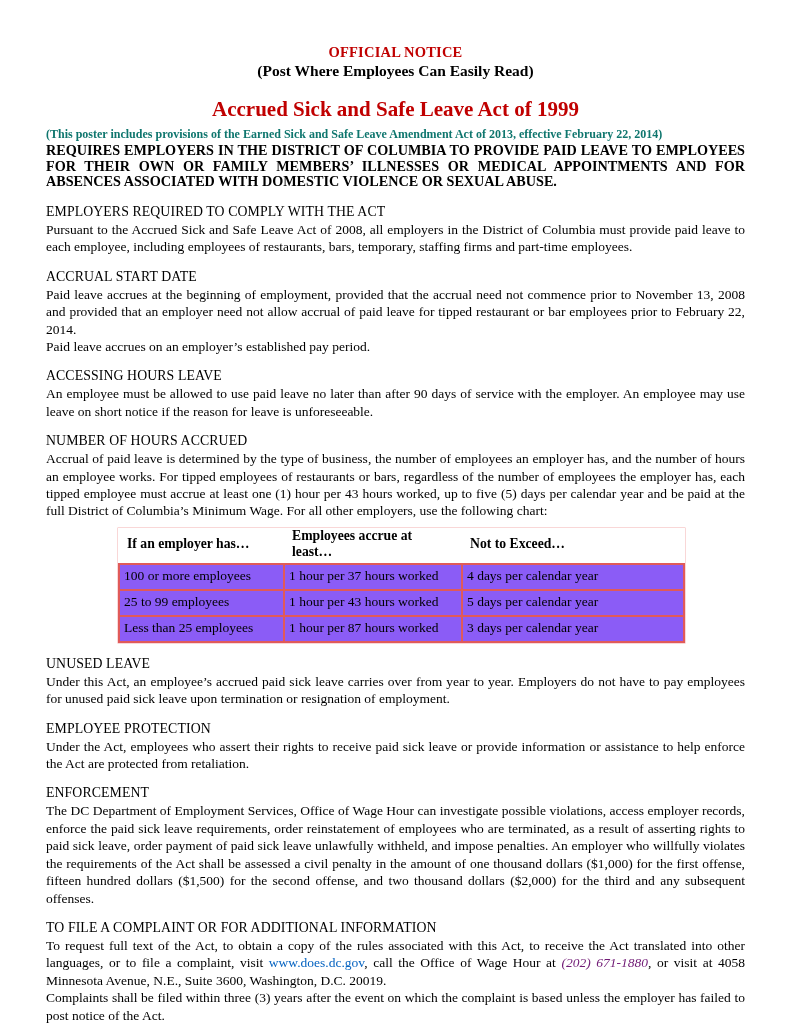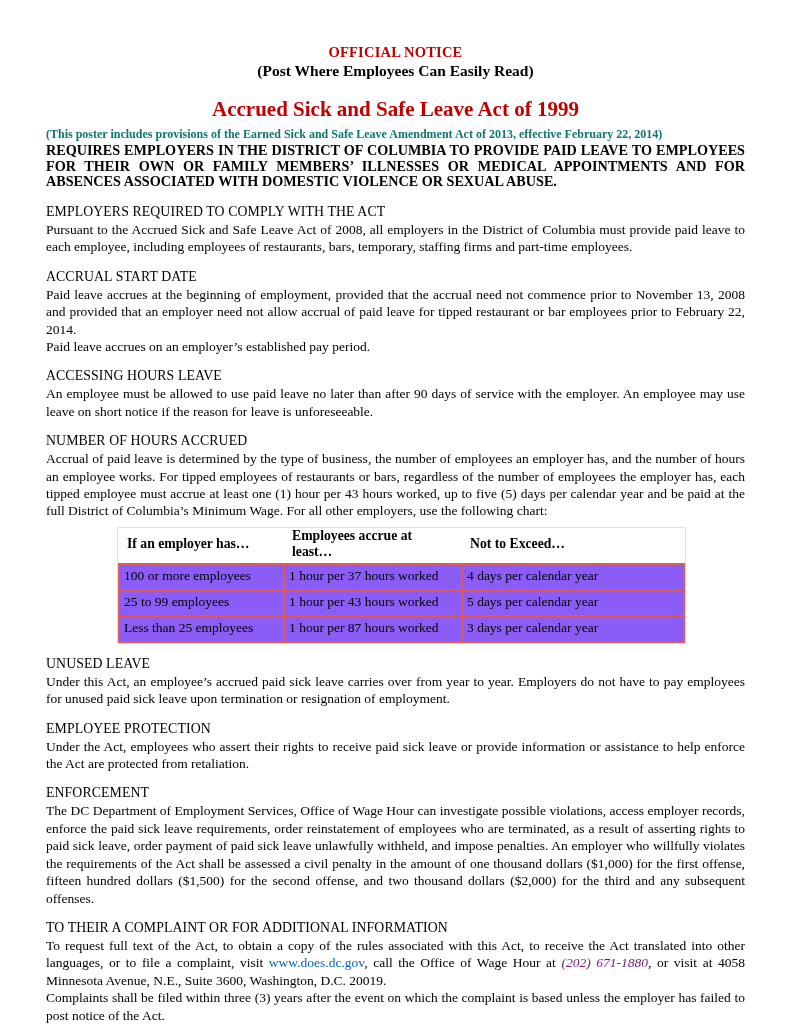--- a/index.html
+++ b/index.html
@@ -165,18 +165,18 @@
 
   <h2 class="section-heading after-table">UNUSED LEAVE</h2>
   <p class="body-text justify">Under this Act, an employee’s accrued paid sick leave carries over from year to year. Employers do not have to pay employees for unused paid sick leave upon termination or resignation of employment.</p>
 
   <h2 class="section-heading">EMPLOYEE PROTECTION</h2>
   <p class="body-text justify">Under the Act, employees who assert their rights to receive paid sick leave or provide information or assistance to help enforce the Act are protected from retaliation.</p>
 
   <h2 class="section-heading">ENFORCEMENT</h2>
   <p class="body-text justify">The DC Department of Employment Services, Office of Wage Hour can investigate possible violations, access employer records, enforce the paid sick leave requirements, order reinstatement of employees who are terminated, as a result of asserting rights to paid sick leave, order payment of paid sick leave unlawfully withheld, and impose penalties. An employer who willfully violates the requirements of the Act shall be assessed a civil penalty in the amount of one thousand dollars ($1,000) for the first offense, fifteen hundred dollars ($1,500) for the second offense, and two thousand dollars ($2,000) for the third and any subsequent offenses.</p>
 
-  <h2 class="section-heading">TO THEIR A COMPLAINT OR FOR ADDITIONAL INFORMATION</h2>
+  <h2 class="section-heading">TO FILE A COMPLAINT OR FOR ADDITIONAL INFORMATION</h2>
   <p class="body-text justify"><span>To request full text of the Act, to obtain a copy of the rules associated with this Act, to receive the Act translated into other languages, or to file a complaint, visit </span><a class="doc-link">www.does.dc.gov</a><span>, call the Office of Wage Hour at </span><span class="phone-red">(202) 671-1880</span><span>, or visit at 4058 Minnesota Avenue, N.E., Suite 3600, Washington, D.C. 20019.</span></p>
 
   <p class="body-text justify last-para">Complaints shall be filed within three (3) years after the event on which the complaint is based unless the employer has failed to post notice of the Act.</p>
 
 </div>
 
 </body></html>

